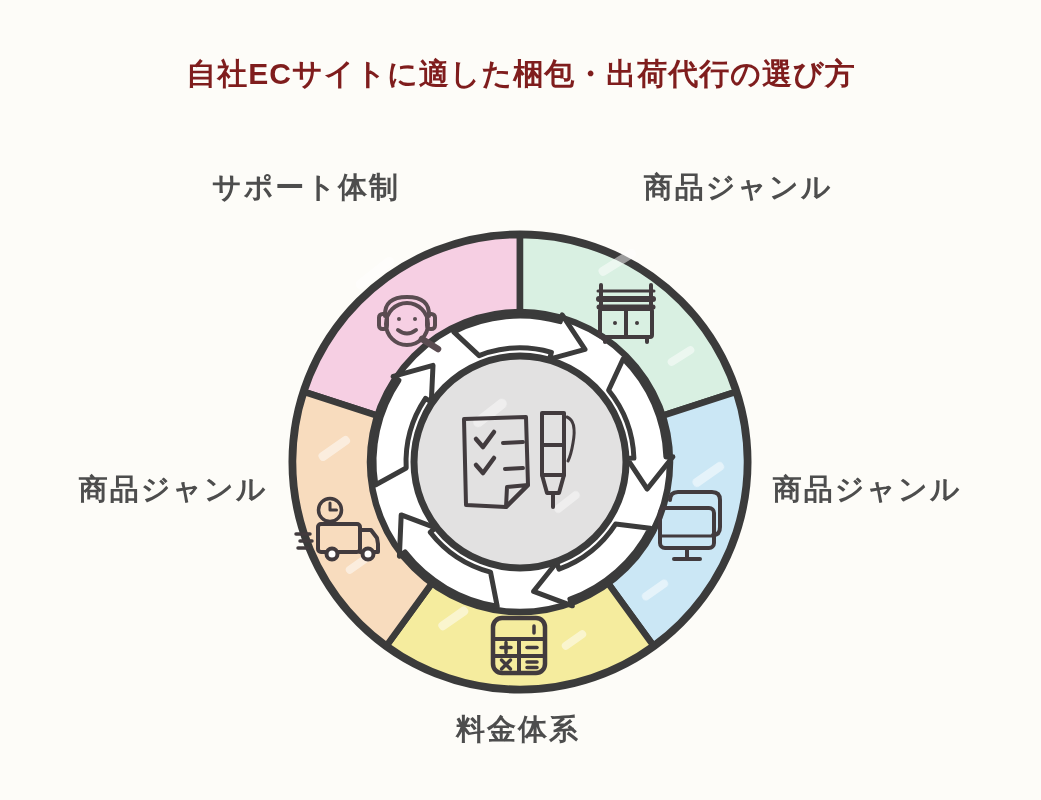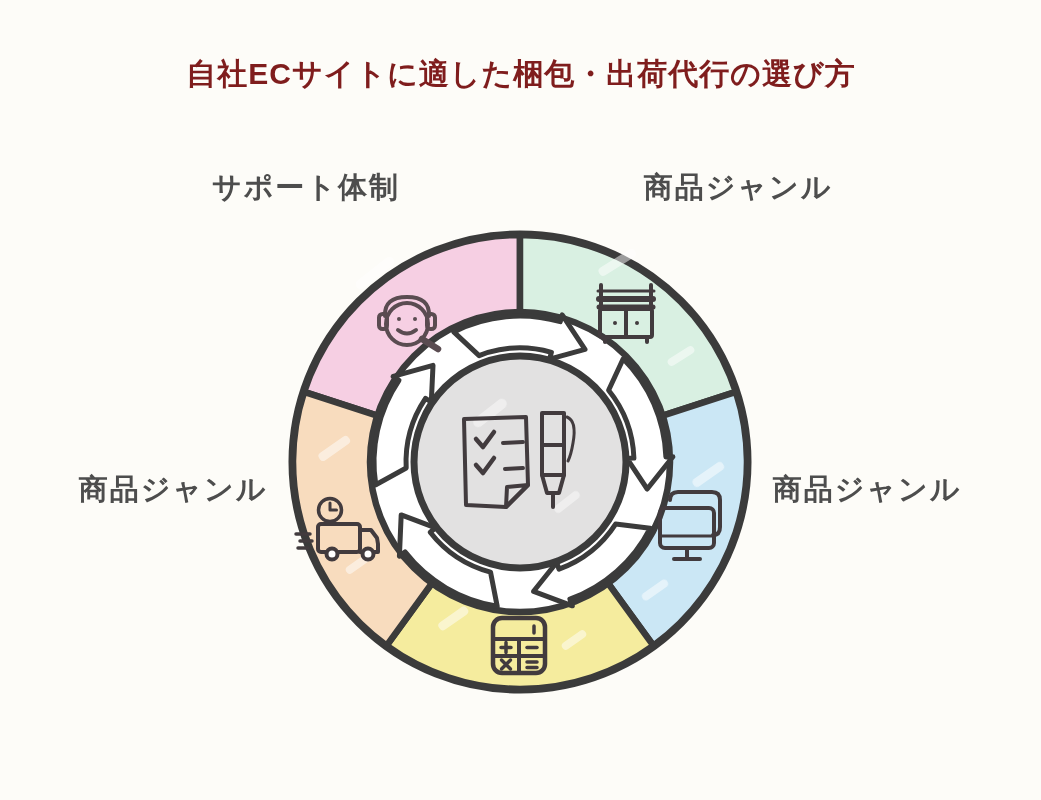--- a/index.html
+++ b/index.html
@@ -138,14 +138,15 @@
         <path d="M -44 13 L -32 13" stroke-width="3.5"></path>
         <path d="M -46 20 L -36 20" stroke-width="3.5"></path>
       </g>
     </g>
   </svg>
 
   <div class="title">自社ECサイトに適した梱包・出荷代行の選び方</div>
   <div class="seg-label lbl-support">サポート体制</div>
   <div class="seg-label lbl-genre">商品ジャンル</div>
   <div class="seg-label lbl-system">商品ジャンル</div>
+  <div class="seg-label lbl-pricing">料金体系</div>
   <div class="seg-label lbl-speed">商品ジャンル</div>
 </div>
 
 </body></html>

